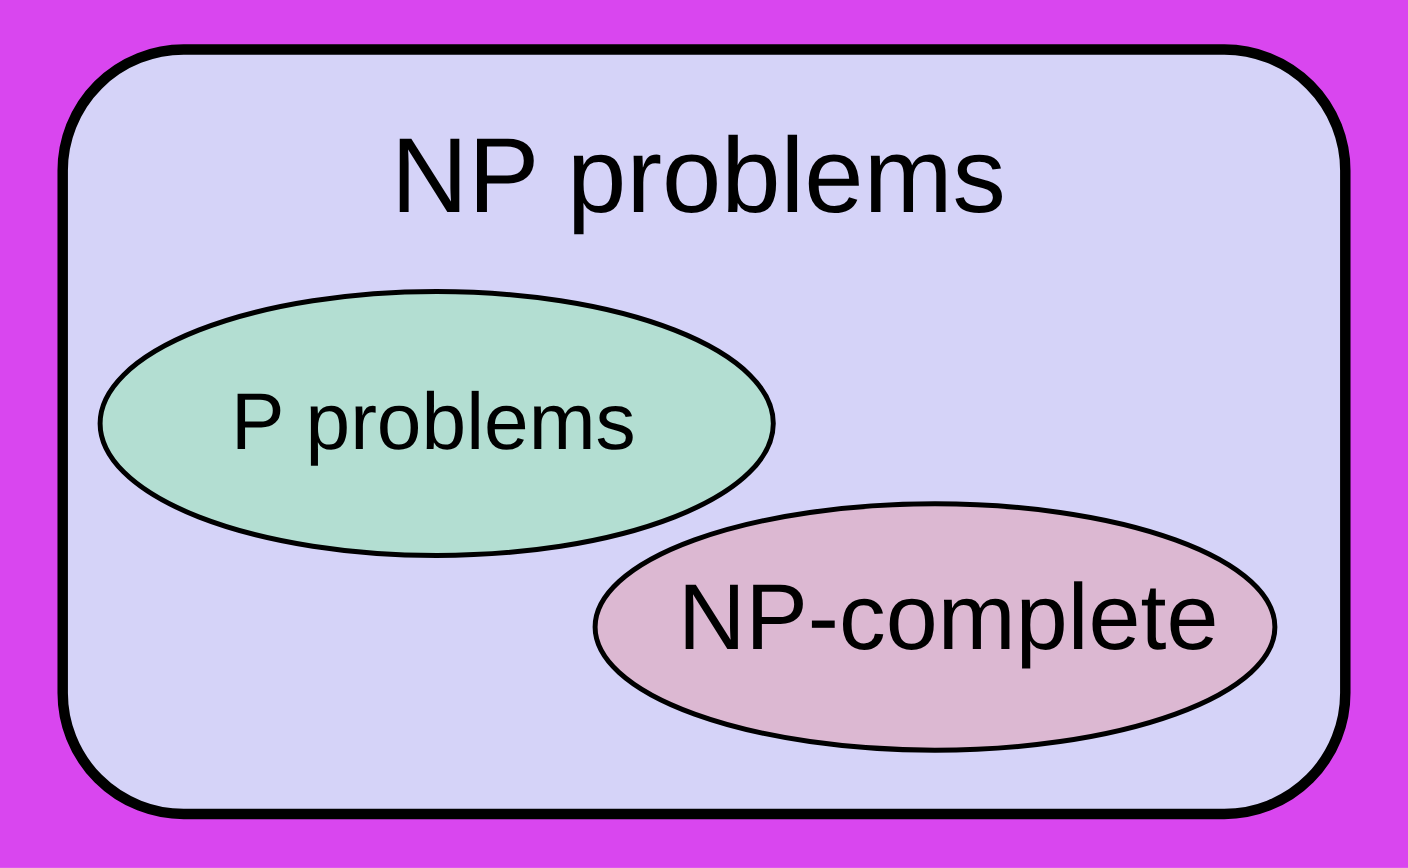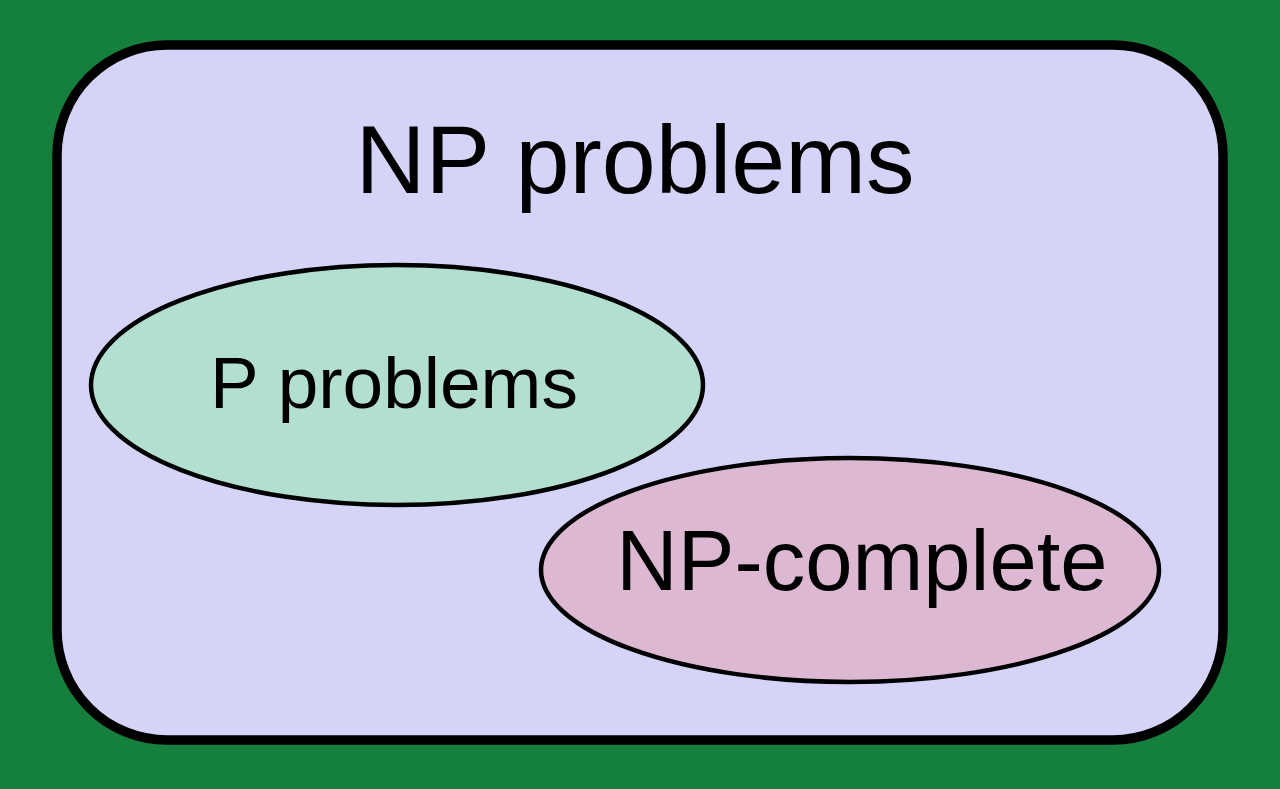--- a/index.html
+++ b/index.html
@@ -7,21 +7,21 @@
     padding: 0;
     width: 1280px;
     height: 789px;
     background: #ffffff;
     overflow: hidden;
   }
   .diagram-stage {
     position: relative;
     width: 1280px;
     height: 789px;
-    background: #15803d;
+    background: #d946ef;
   }
   svg.euler {
     display: block;
     width: 1280px;
     height: 789px;
     font-family: "Liberation Sans", sans-serif;
   }
   .set-shape {
     stroke: #000000;
   }

